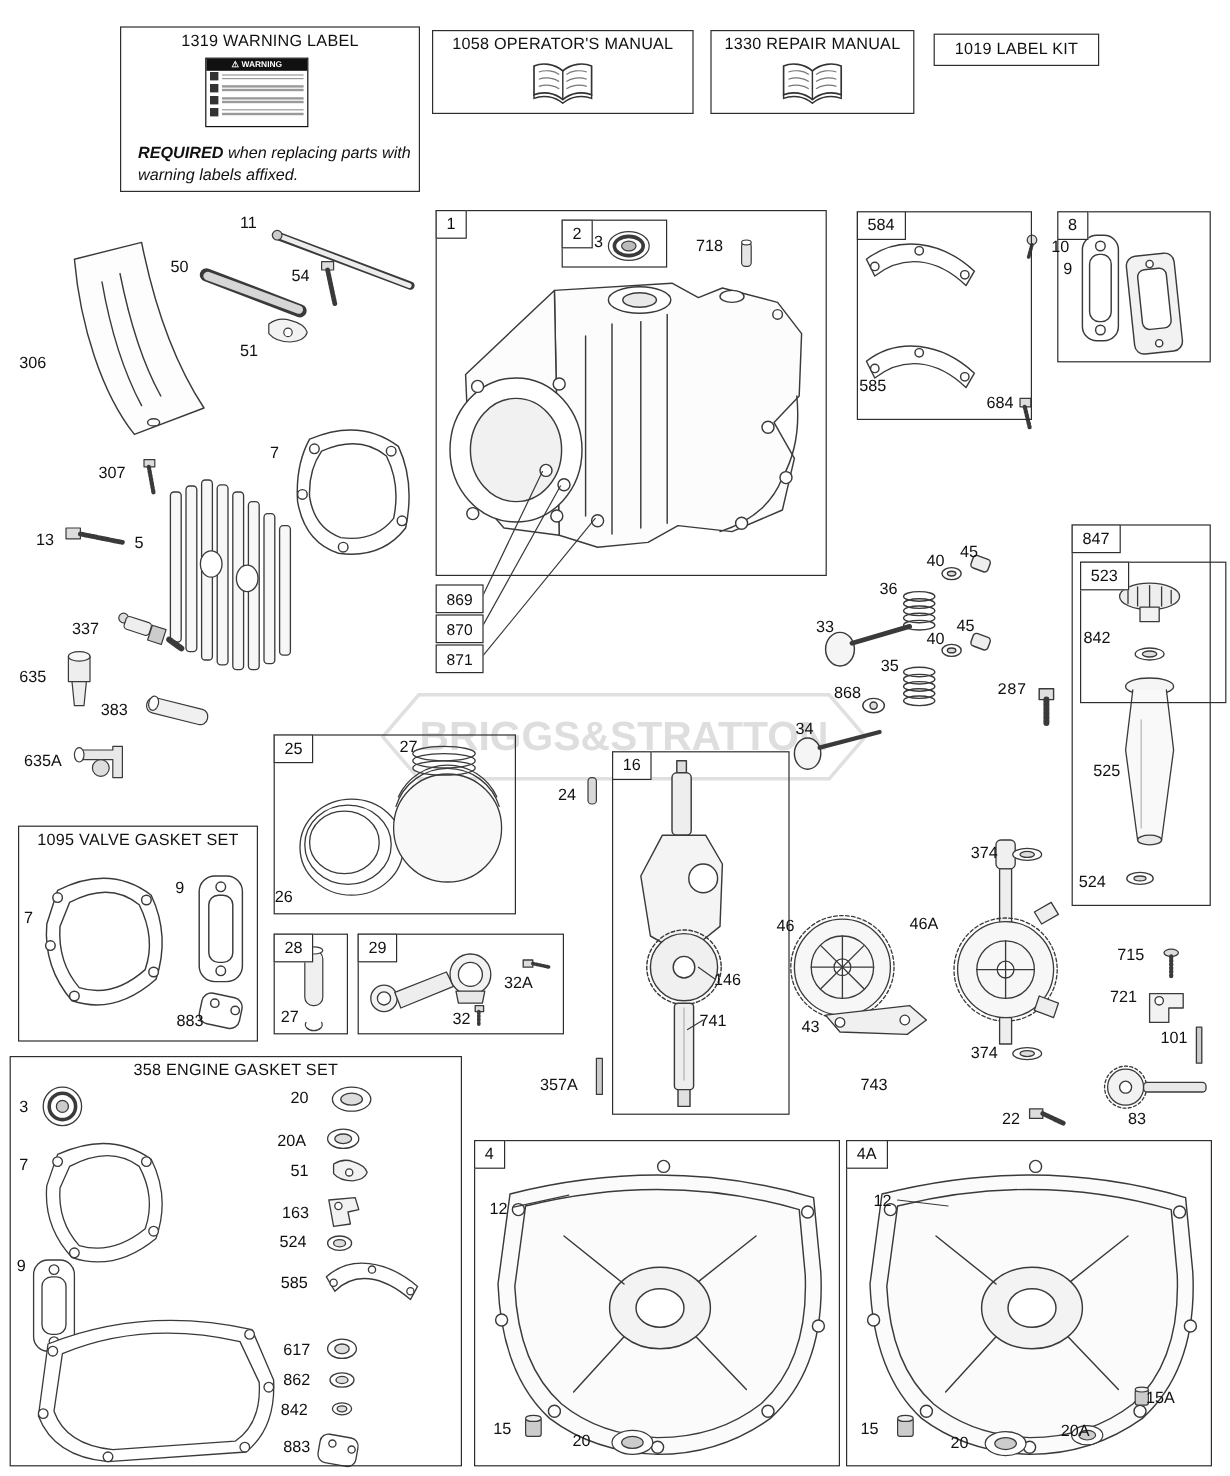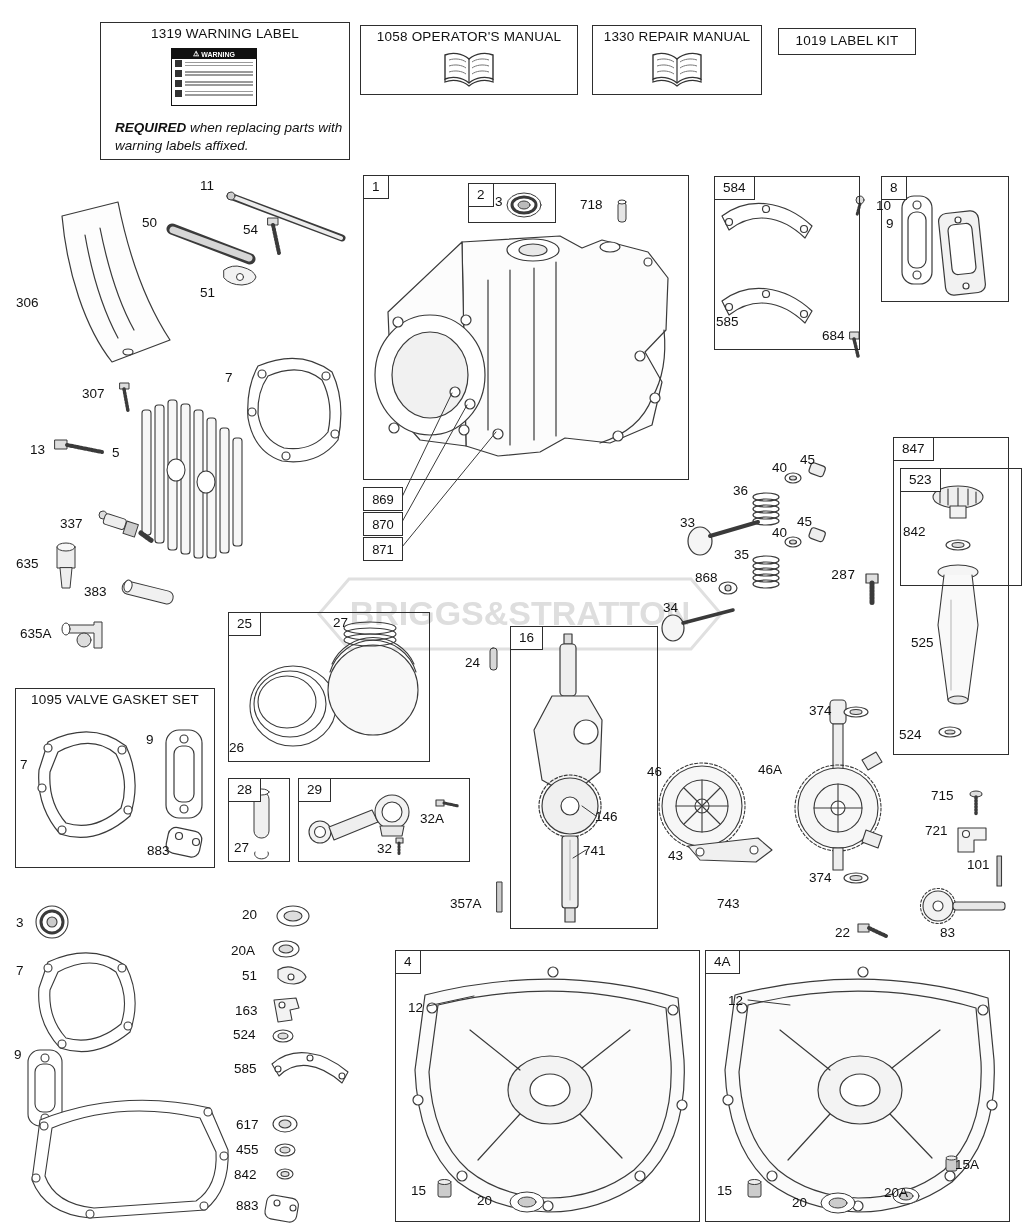--- a/index.html
+++ b/index.html
@@ -507,20 +507,23 @@
   </div>
 
   <div class="titled-box label-kit-box" style="left:778px;top:28px;width:138px;height:27px;">
     <div class="box-title">1019 LABEL KIT</div>
   </div>
 
   <div class="titled-box" style="left:15px;top:688px;width:200px;height:180px;">
     <div class="box-title">1095 VALVE GASKET SET</div>
   </div>
 
+  <div class="titled-box" style="left:8px;top:880px;width:377px;height:342px;">
+    <div class="box-title">358 ENGINE GASKET SET</div>
+  </div>
 
   <div id="callout-layer">
       <div class="group-box" style="left: 363px; top: 175px; width: 326px; height: 305px;">
         <div class="group-box-label">1</div>
       </div>
       <div class="group-box" style="left: 468px; top: 183px; width: 88px; height: 40px;">
         <div class="group-box-label">2</div>
       </div>
       <div class="group-box" style="left: 714px; top: 176px; width: 146px; height: 174px;">
         <div class="group-box-label">584</div>
@@ -613,21 +616,21 @@
       <div class="callout" style="left: 16px; top: 915px;">3</div>
       <div class="callout" style="left: 16px; top: 963px;">7</div>
       <div class="callout" style="left: 14px; top: 1047px;">9</div>
       <div class="callout" style="left: 242px; top: 907px;">20</div>
       <div class="callout" style="left: 231px; top: 943px;">20A</div>
       <div class="callout" style="left: 242px; top: 968px;">51</div>
       <div class="callout" style="left: 235px; top: 1003px;">163</div>
       <div class="callout" style="left: 233px; top: 1027px;">524</div>
       <div class="callout" style="left: 234px; top: 1061px;">585</div>
       <div class="callout" style="left: 236px; top: 1117px;">617</div>
-      <div class="callout" style="left: 236px; top: 1142px;">455</div>
+      <div class="callout" style="left: 236px; top: 1142px;">862</div>
       <div class="callout" style="left: 234px; top: 1167px;">842</div>
       <div class="callout" style="left: 236px; top: 1198px;">883</div>
       <div class="callout" style="left: 408px; top: 1000px;">12</div>
       <div class="callout" style="left: 411px; top: 1183px;">15</div>
       <div class="callout" style="left: 477px; top: 1193px;">20</div>
       <div class="callout" style="left: 728px; top: 993px;">12</div>
       <div class="callout" style="left: 717px; top: 1183px;">15</div>
       <div class="callout" style="left: 792px; top: 1195px;">20</div>
       <div class="callout" style="left: 884px; top: 1185px;">20A</div>
       <div class="callout" style="left: 955px; top: 1157px;">15A</div>

